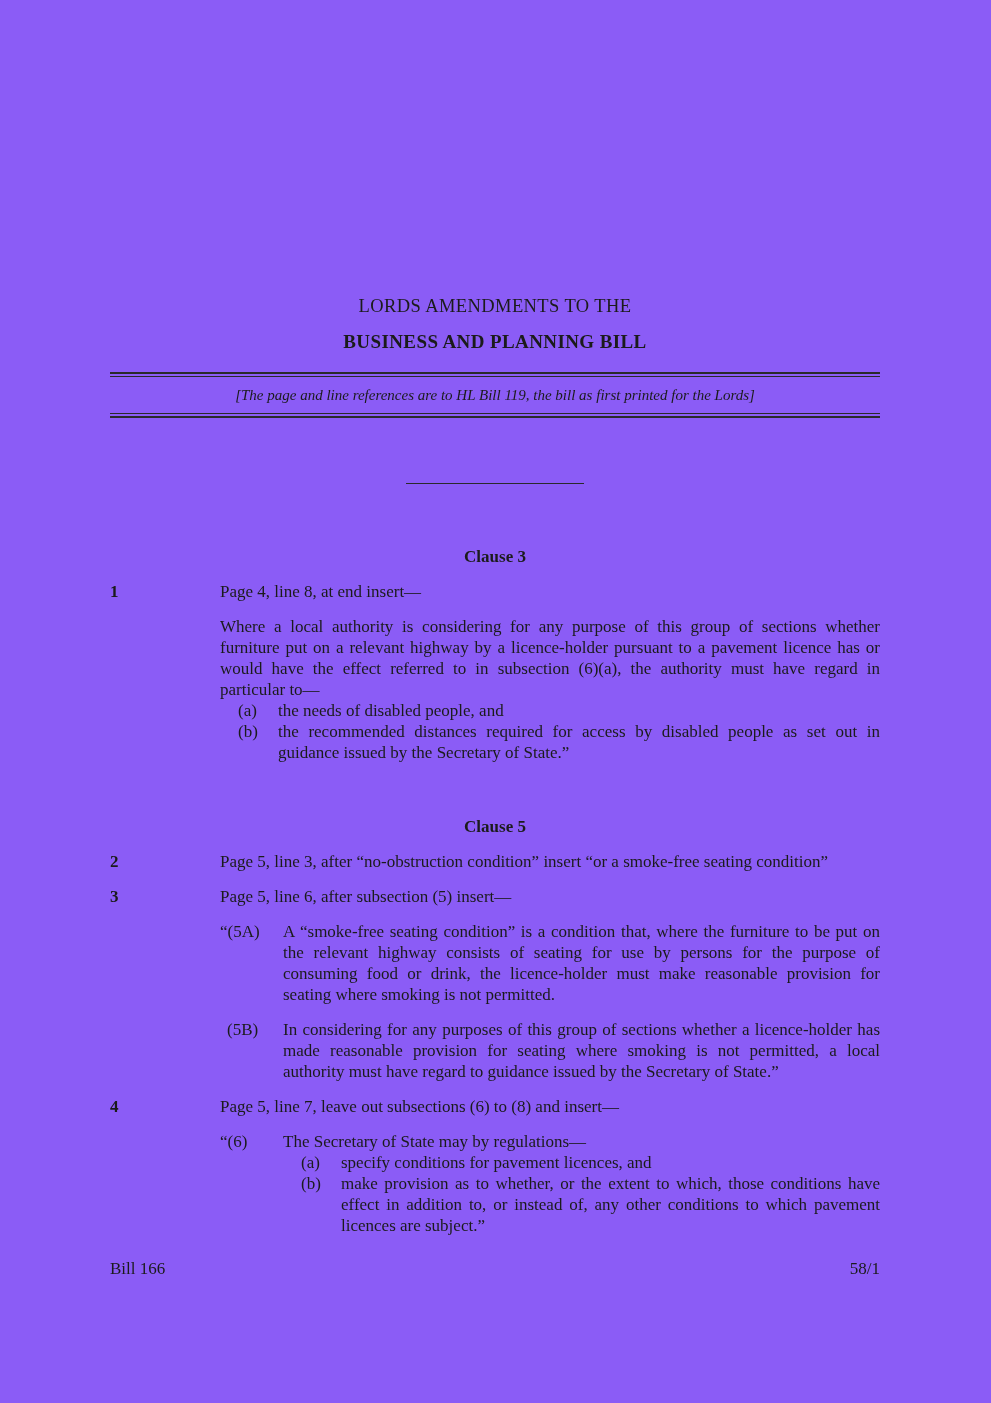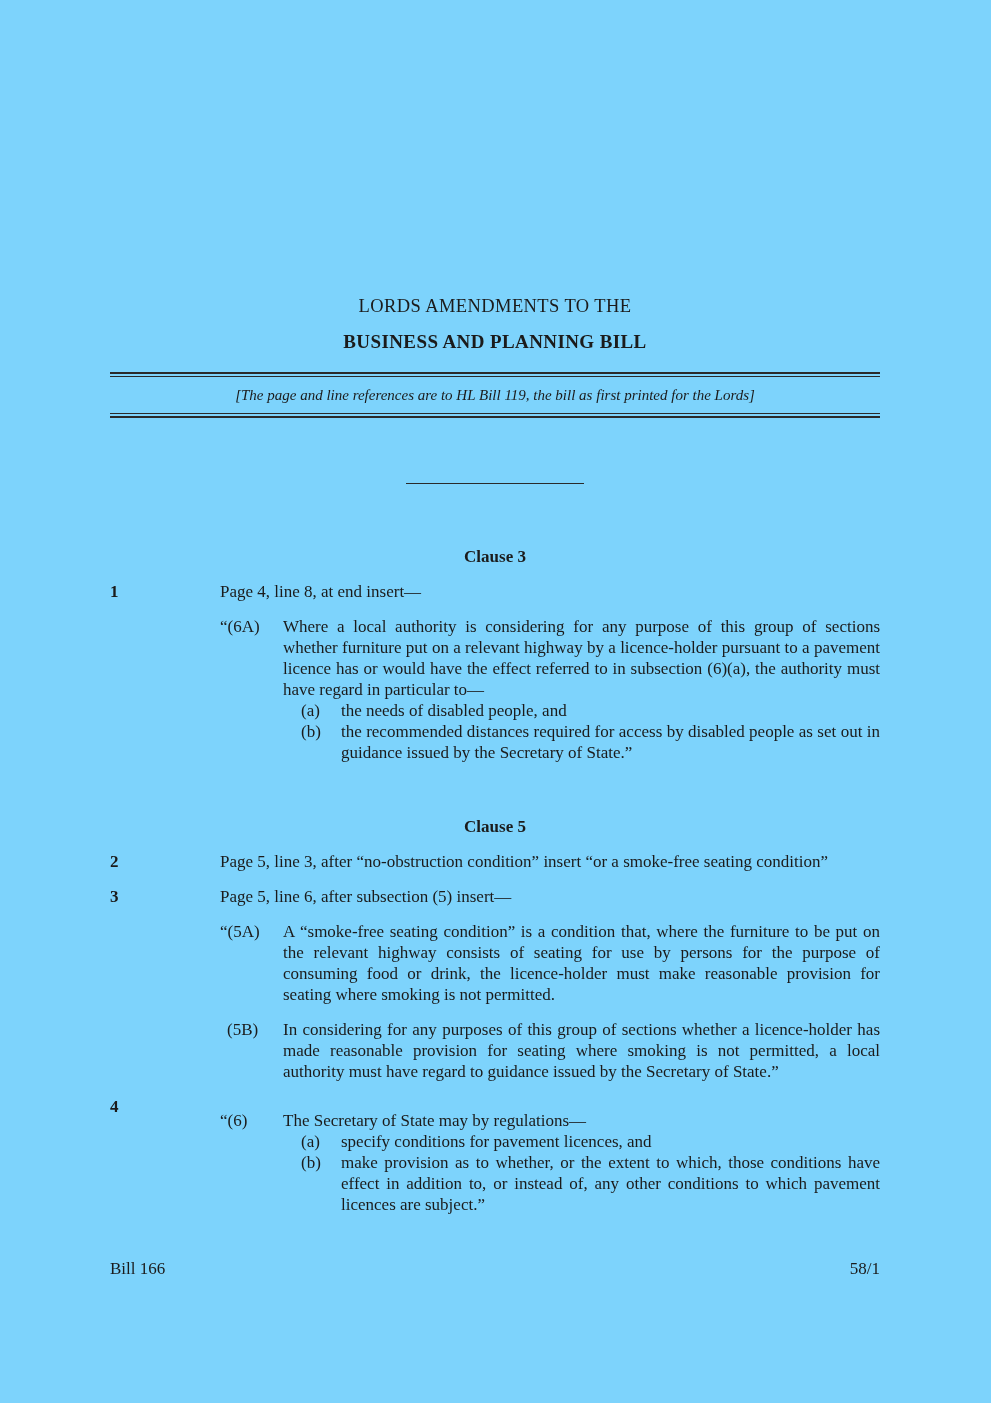--- a/index.html
+++ b/index.html
@@ -1,21 +1,21 @@
 <!DOCTYPE html>
 <html><head>
 <meta charset="utf-8">
 <style>
   * { margin: 0; padding: 0; box-sizing: border-box; }
   html, body { background: #e8e8e8; }
   .page {
     width: 991px;
     height: 1403px;
     margin: 0 auto;
-    background: #7dd3fc;
+    background: #8b5cf6;
     position: relative;
     font-family: "Liberation Serif", serif;
     color: #1b1b1b;
     font-size: 17px;
     line-height: 21px;
   }
   .content {
     margin-left: 110px;
     width: 770px;
     padding-top: 294px;
@@ -112,21 +112,20 @@
 
     <div class="separator-line"></div>
 
     <div class="clause-heading first">Clause 3</div>
 
     <div class="amendment">
       <div class="amendment-number">1</div>
       <div class="amendment-body">
         <p class="lead">Page 4, line 8, at end insert—</p>
         <div class="subsection">
-          <div class="sub-label">“(6A)</div>
           <div class="sub-body">
             <p class="sub-text">Where a local authority is considering for any purpose of this group of sections whether furniture put on a relevant highway by a licence-holder pursuant to a pavement licence has or would have the effect referred to in subsection (6)(a), the authority must have regard in particular to—</p>
             <div class="subitem">
               <div class="subitem-label">(a)</div>
               <div class="subitem-text">the needs of disabled people, and</div>
             </div>
             <div class="subitem">
               <div class="subitem-label">(b)</div>
               <div class="subitem-text">the recommended distances required for access by disabled people as set out in guidance issued by the Secretary of State.”</div>
             </div>
@@ -159,20 +158,21 @@
           <div class="sub-body">
             <p class="sub-text">In considering for any purposes of this group of sections whether a licence-holder has made reasonable provision for seating where smoking is not permitted, a local authority must have regard to guidance issued by the Secretary of State.”</p>
           </div>
         </div>
       </div>
     </div>
 
     <div class="amendment">
       <div class="amendment-number">4</div>
       <div class="amendment-body">
+        <p class="lead">Page 5, line 7, leave out subsections (6) to (8) and insert—</p>
         <div class="subsection">
           <div class="sub-label">“(6)</div>
           <div class="sub-body">
             <p class="sub-text">The Secretary of State may by regulations—</p>
             <div class="subitem">
               <div class="subitem-label">(a)</div>
               <div class="subitem-text">specify conditions for pavement licences, and</div>
             </div>
             <div class="subitem">
               <div class="subitem-label">(b)</div>

